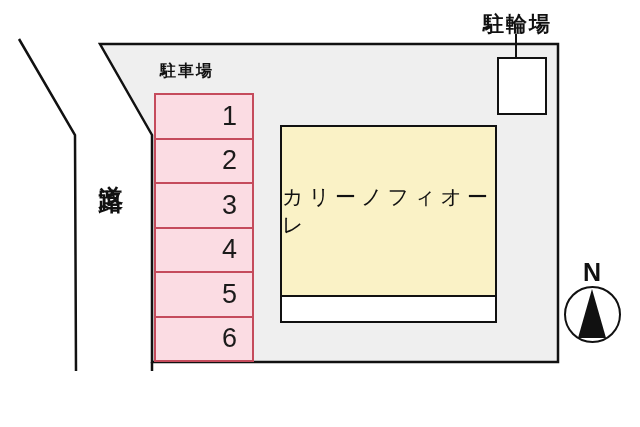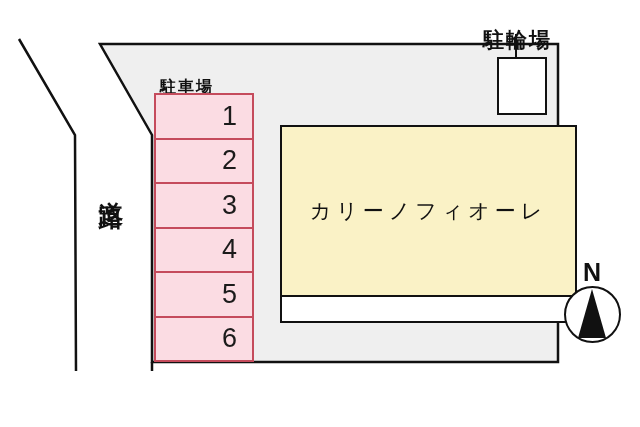--- a/index.html
+++ b/index.html
@@ -1,39 +1,39 @@
 <!DOCTYPE html>
 <html><head>
 <meta charset="utf-8">
 <style>
   html,body{margin:0;padding:0;background:#ffffff;}
   .stage{
     position:relative;width:640px;height:427px;background:#ffffff;overflow:hidden;
     font-family:"Liberation Sans","DejaVu Sans",sans-serif;color:#111;
   }
   .stage svg.bg{position:absolute;left:0;top:0;}
-  .label{position:absolute;color:#111;white-space:nowrap;margin-top:16px;}
+  .label{position:absolute;color:#111;white-space:nowrap;}
   .road-label{
     left:98px;top:166px;writing-mode:vertical-rl;text-orientation:upright;
     font-size:25px;font-weight:bold;letter-spacing:3px;line-height:1.05;
   }
   .parking-title{left:160px;top:61px;font-size:16px;font-weight:bold;letter-spacing:2px;}
   .parking-stack{
     position:absolute;left:154px;top:93px;width:100px;height:269px;
     box-sizing:border-box;border:2px solid #c54b5c;background:#fbdce3;
     display:flex;flex-direction:column;
   }
   .parking-space{
     flex:1;display:flex;align-items:center;justify-content:flex-end;
     padding-right:15px;box-sizing:border-box;border-bottom:2px solid #c54b5c;
     font-size:27px;color:#1b1b1b;
   }
   .parking-space:last-child{border-bottom:none;}
   .building{
-    position:absolute;left:280px;top:125px;width:297px;height:198px;
+    position:absolute;left:280px;top:125px;width:217px;height:198px;
     box-sizing:border-box;border:2.5px solid #111;background:#ffffff;
     display:flex;flex-direction:column;
   }
   .building-main{
     flex:1;background:#faf2c6;display:flex;align-items:center;justify-content:center;
     font-size:21px;letter-spacing:5px;color:#111;
   }
   .building-base{height:24px;background:#ffffff;border-top:2.5px solid #111;}
   .bicycle-square{
     position:absolute;left:497px;top:57px;width:50px;height:58px;

